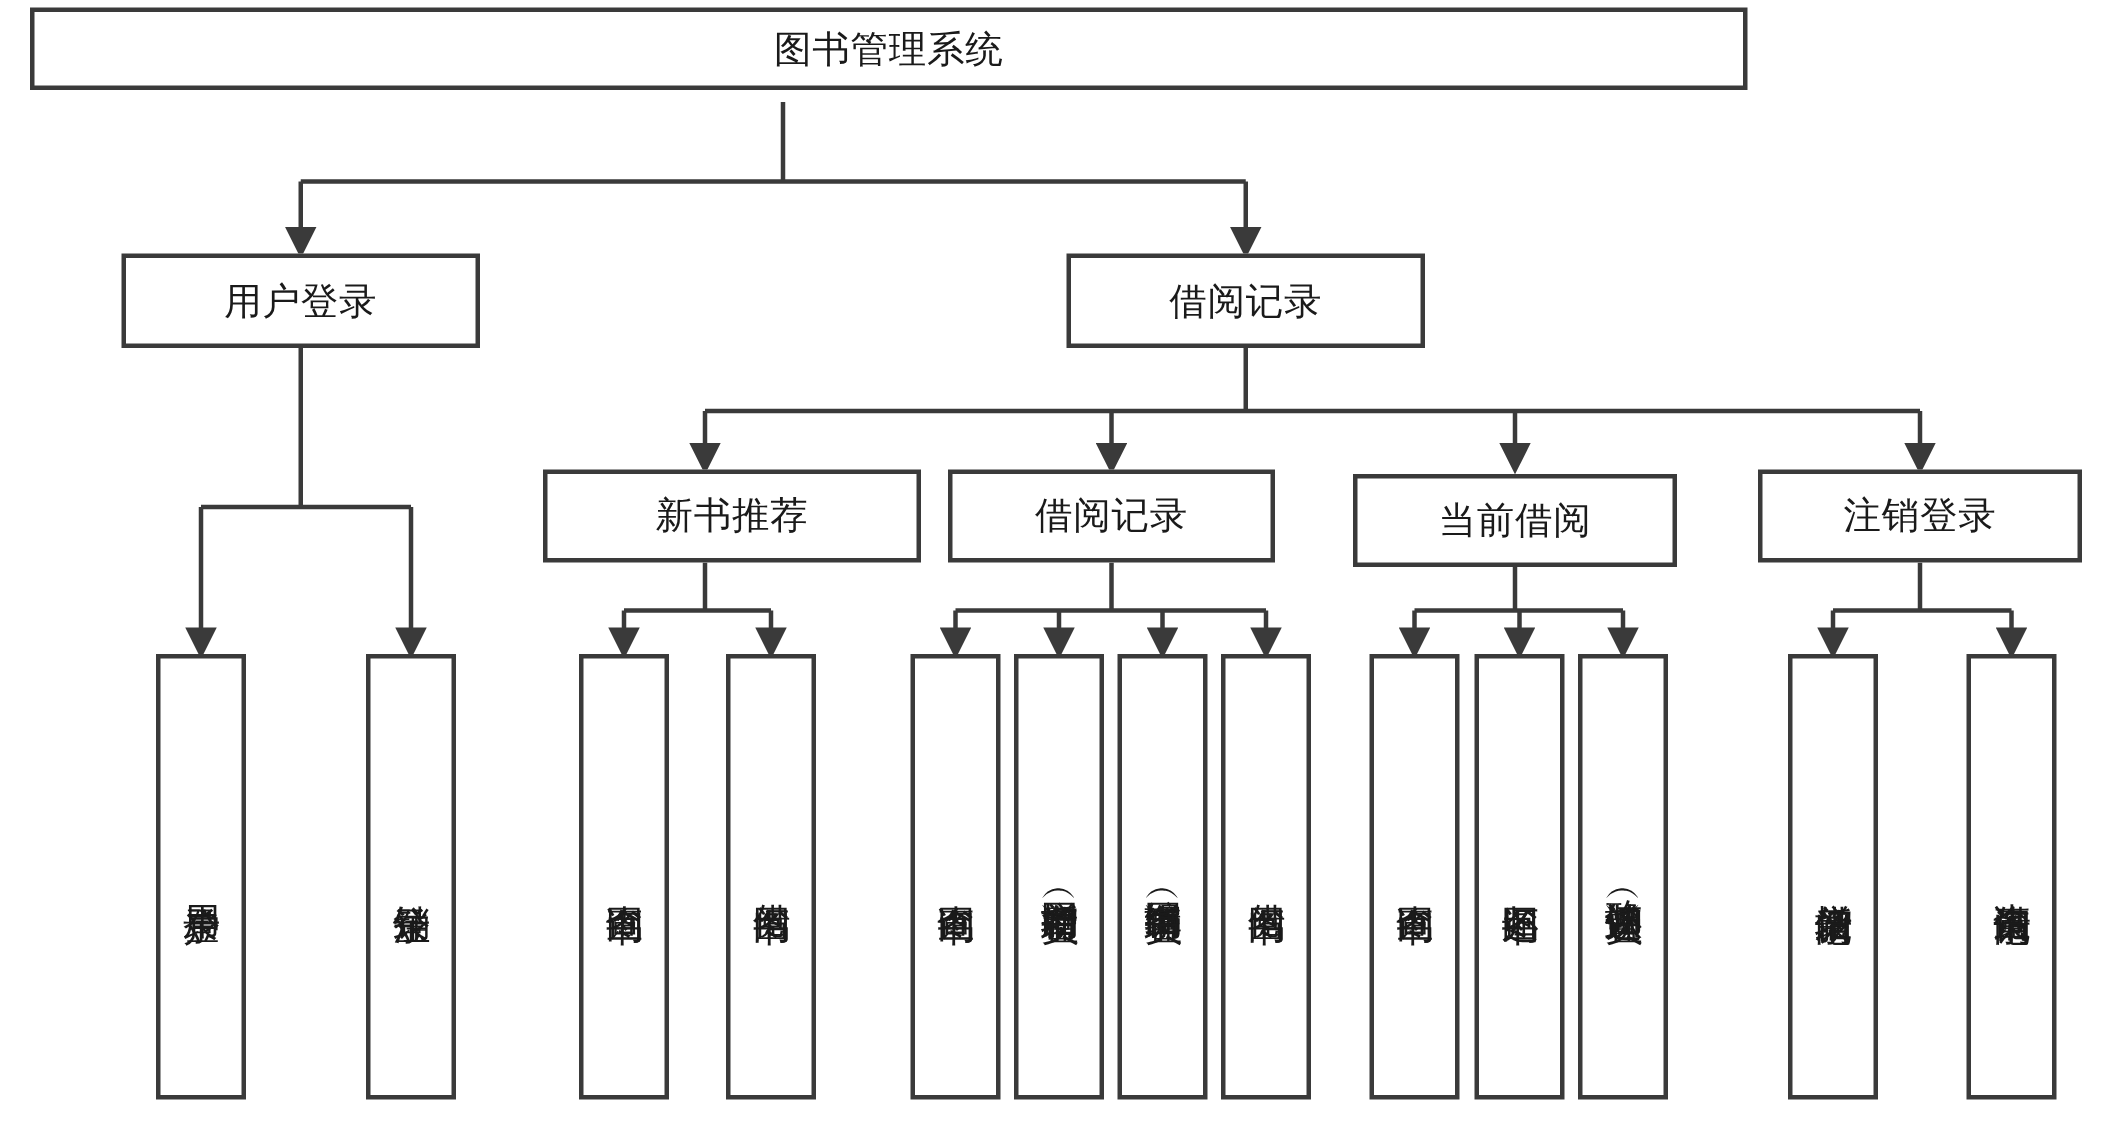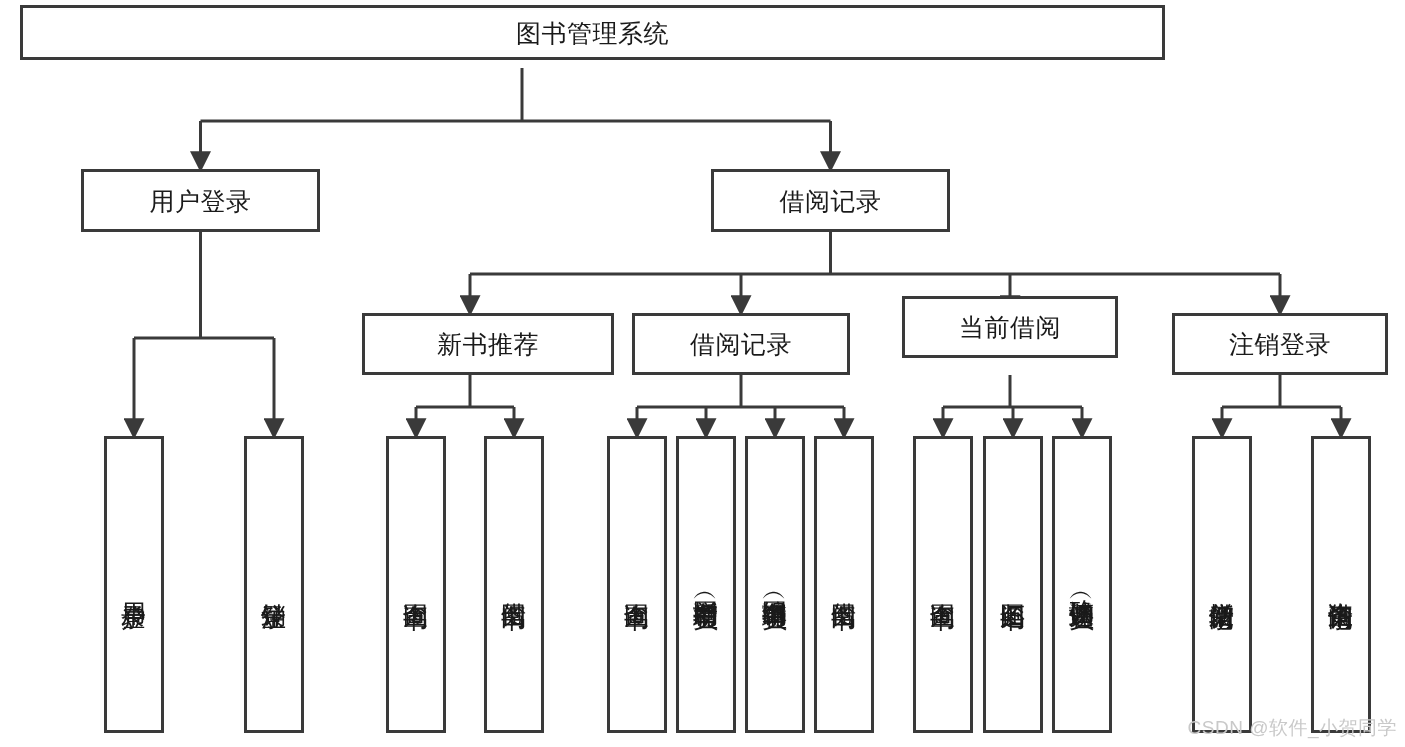--- a/index.html
+++ b/index.html
@@ -113,21 +113,21 @@
       </div>
       <div class="node h" style="left: 711px; top: 169px; width: 239px; height: 63px;">
         <span>借阅记录</span>
       </div>
       <div class="node h" style="left: 362px; top: 313px; width: 252px; height: 62px;">
         <span>新书推荐</span>
       </div>
       <div class="node h" style="left: 632px; top: 313px; width: 218px; height: 62px;">
         <span>借阅记录</span>
       </div>
-      <div class="node h" style="left: 902px; top: 296px; width: 216px; height: 62px;">
+      <div class="node h" style="left: 902px; top: 316px; width: 216px; height: 62px;">
         <span>当前借阅</span>
       </div>
       <div class="node h" style="left: 1172px; top: 313px; width: 216px; height: 62px;">
         <span>注销登录</span>
       </div>
       <div class="node v" style="left: 104px; top: 436px; width: 60px; height: 297px;">
         <span class="vtext">用户登录</span>
       </div>
       <div class="node v" style="left: 244px; top: 436px; width: 60px; height: 297px;">
         <span class="vtext">注销登录</span>
@@ -159,14 +159,13 @@
       <div class="node v" style="left: 1052px; top: 436px; width: 60px; height: 297px;">
         <span class="vtext">确认归还（管理员）</span>
       </div>
       <div class="node v" style="left: 1192px; top: 436px; width: 60px; height: 297px;">
         <span class="vtext">新增借阅记录</span>
       </div>
       <div class="node v" style="left: 1311px; top: 436px; width: 60px; height: 297px;">
         <span class="vtext">查询借阅记录</span>
       </div>
     </div>
-  <div id="watermark">CSDN @软件_小贺同学</div>
 </div>
 
 </body></html>

